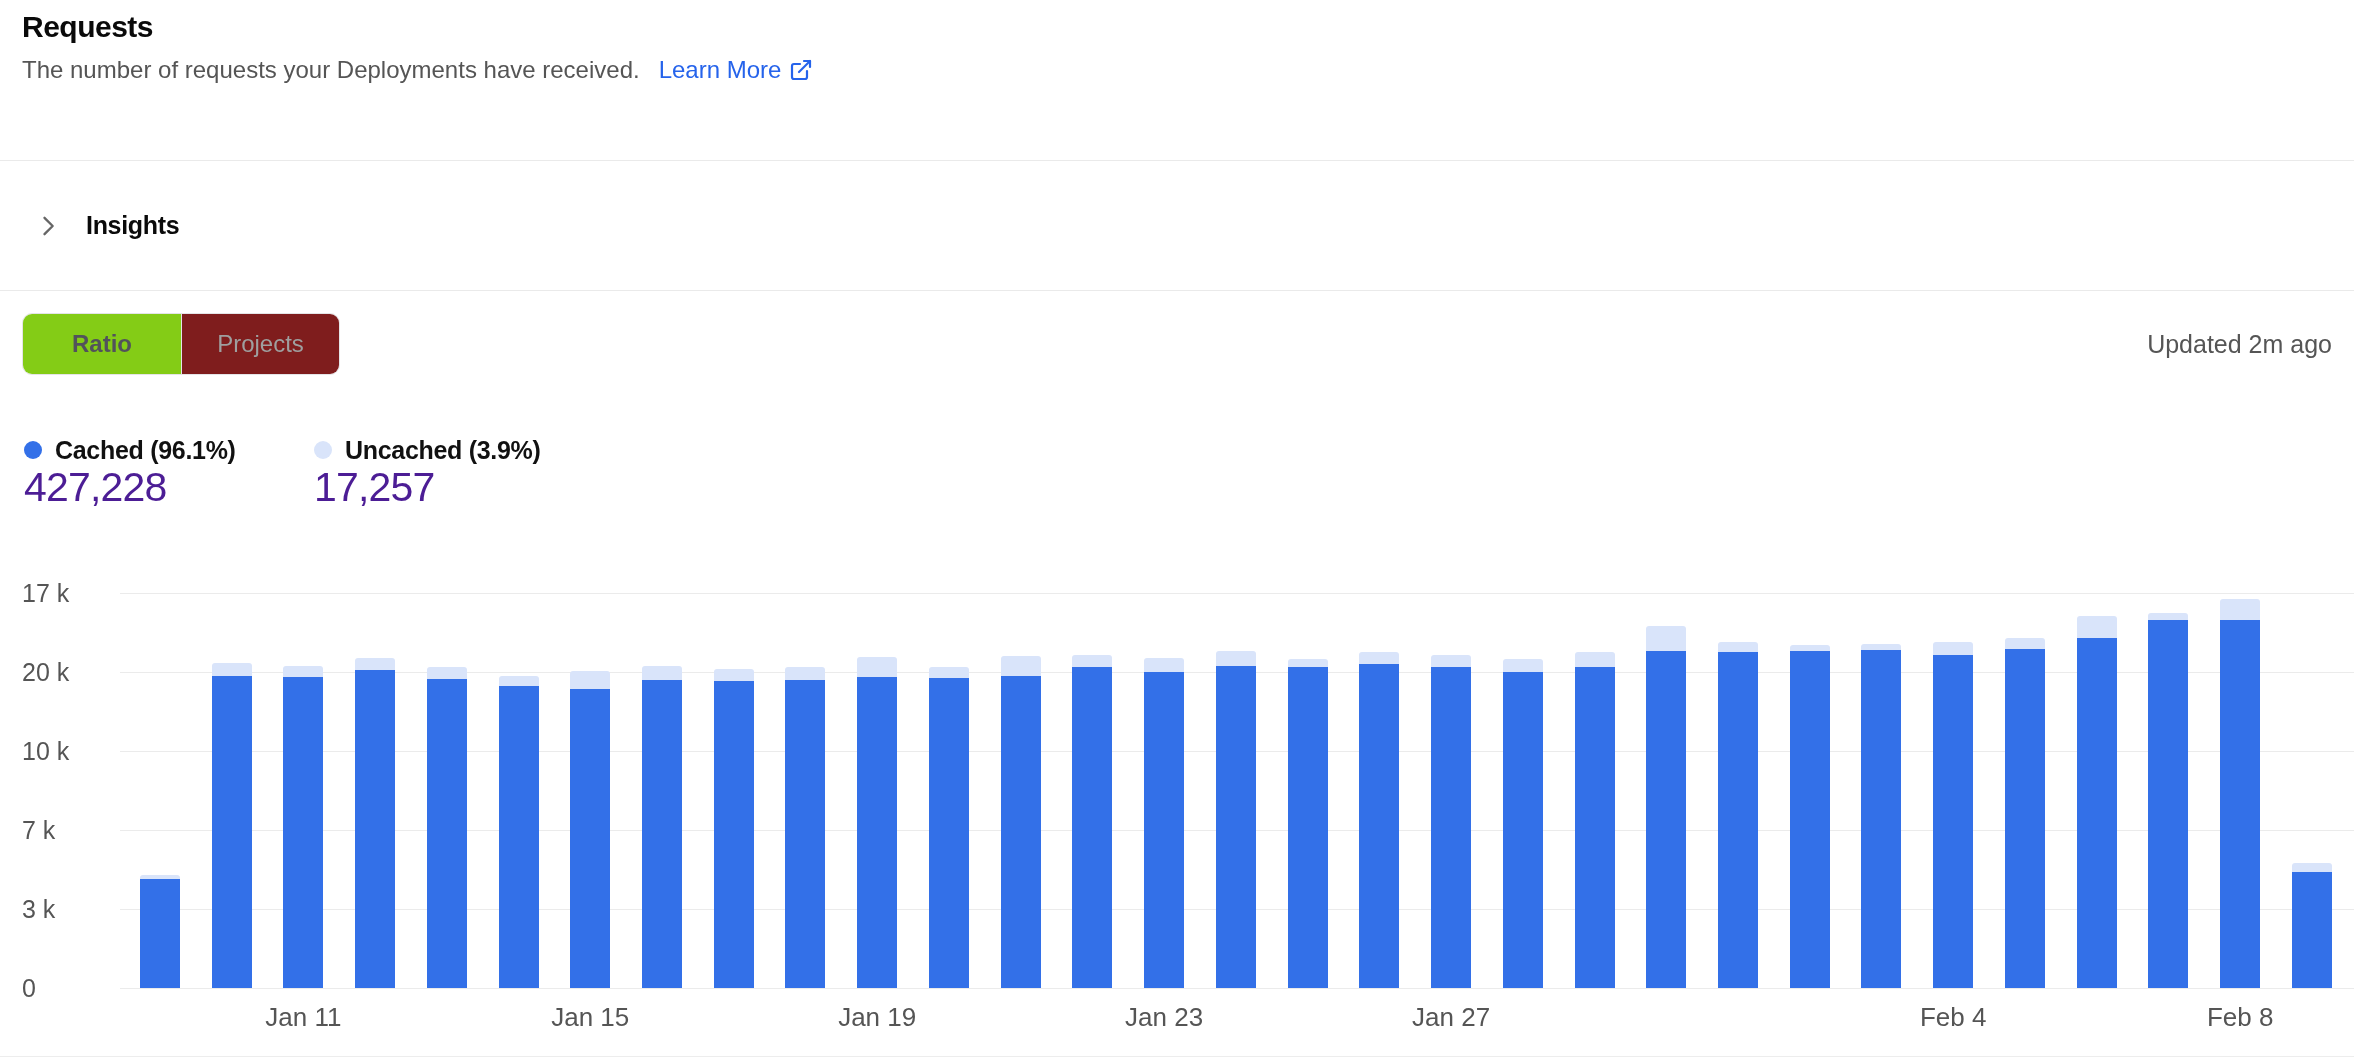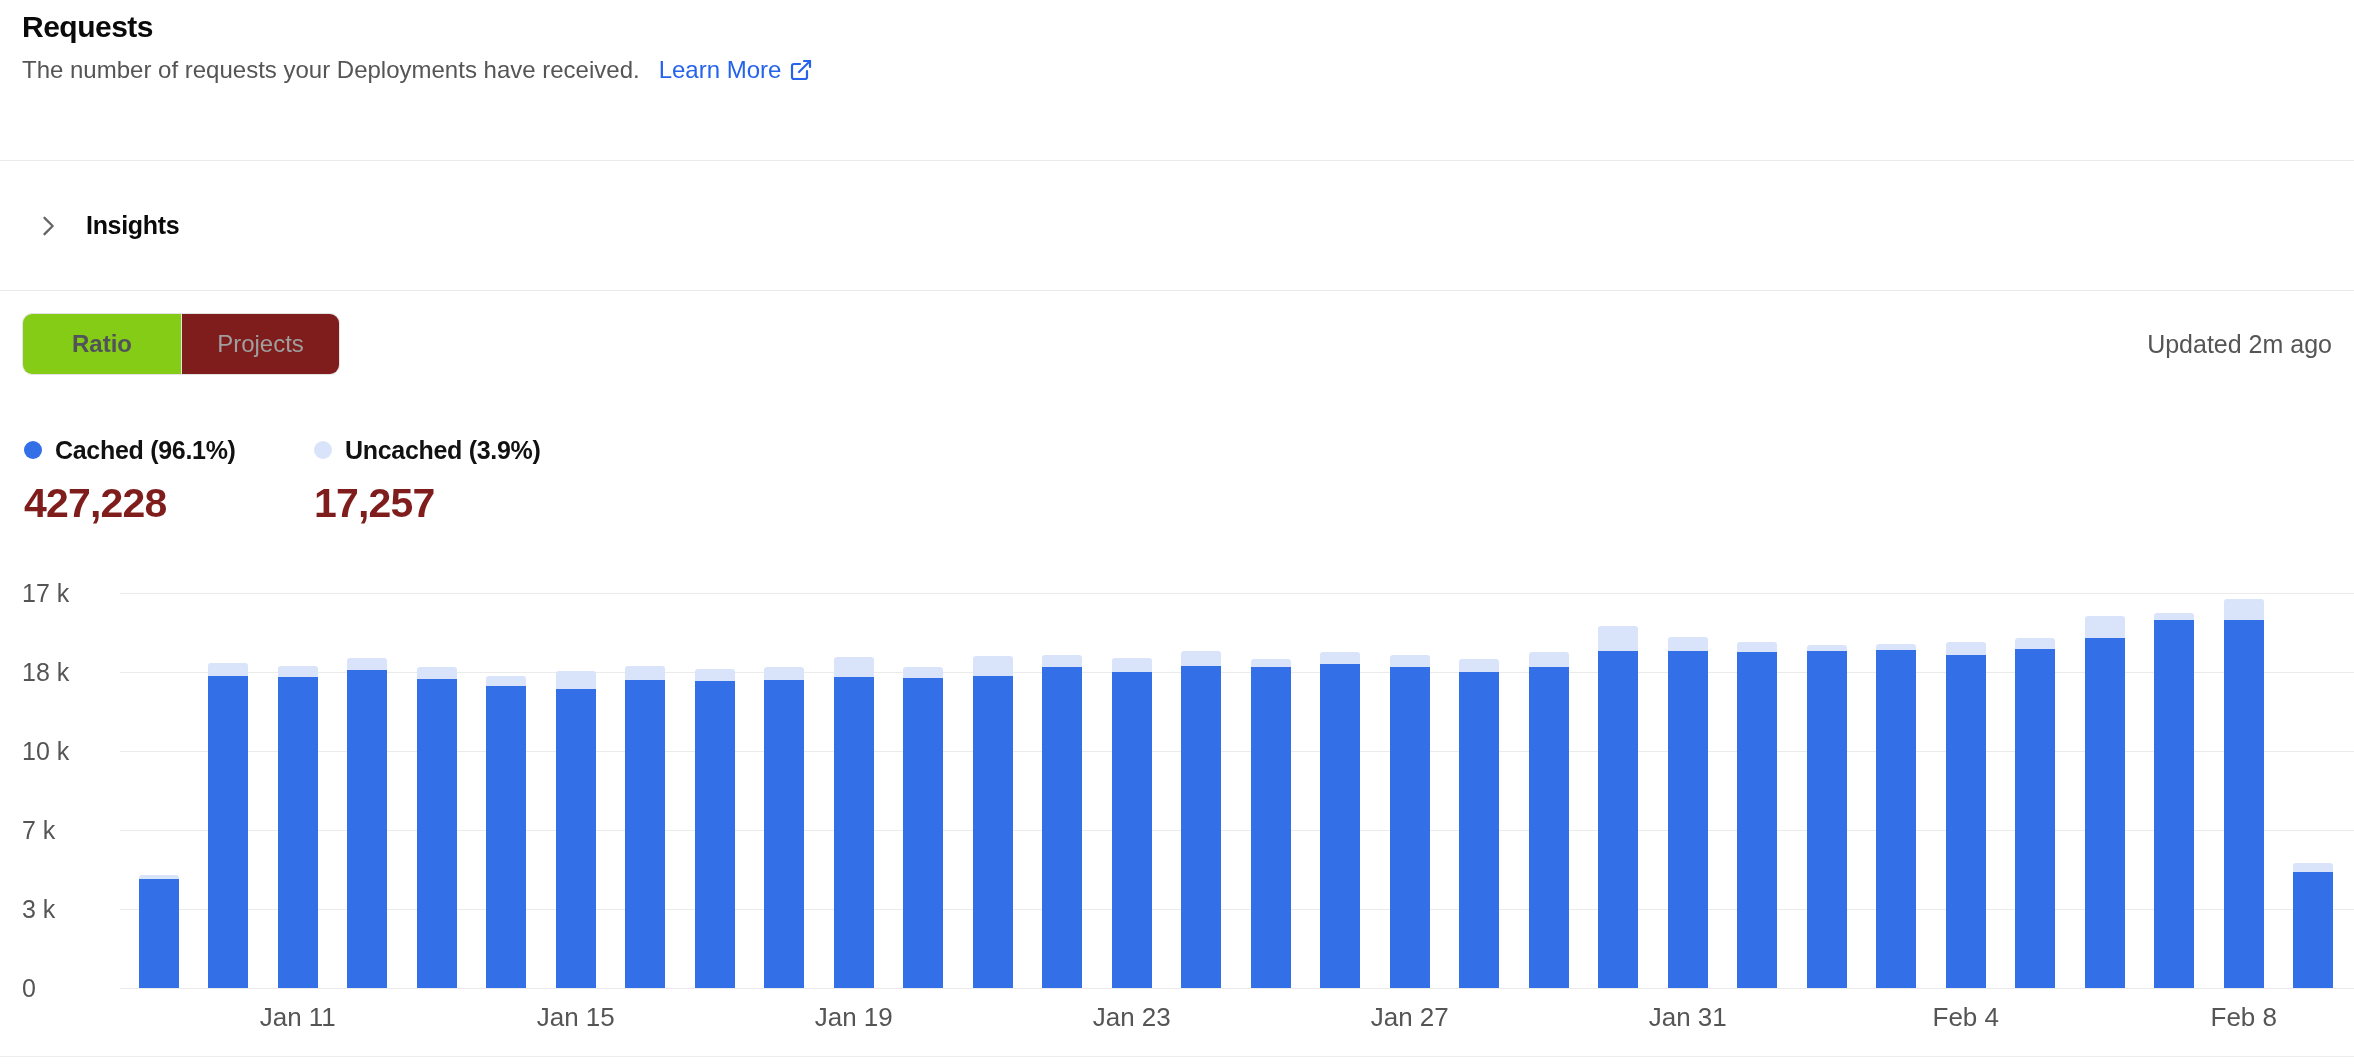--- a/index.html
+++ b/index.html
@@ -26,21 +26,21 @@
   .tab.active { width:159px; background:#84cc16; color:#52525b; font-weight:700; border-right:1px solid #e4e4e7; }
   .tab.inactive { width:157px; background:#7f1d1d; color:#9f9f9f; }
   .updated { position:absolute; right:22px; top:330px; font-size:25px; color:#555; }
   
   .legend-item { position:absolute; top:436px; }
   .legend-item.cached { left:24px; }
   .legend-item.uncached { left:314px; }
   .legend-head { display:flex; align-items:center; gap:13px; height:28px; cursor:pointer; }
   .dot { width:18px; height:18px; border-radius:50%; }
   .legend-label { font-size:25px; font-weight:700; letter-spacing:-0.3px; color:#111; }
-  .legend-total { margin-top:16px; font-size:41px; font-weight:700; letter-spacing:-0.8px; color:#7f1d1d; }
+  .legend-total { font-size:41px; font-weight:400; letter-spacing:-0.8px; color:#4c1d95; }
   
   .chart { position:absolute; left:0; right:0; top:560px; height:500px; }
   .gridline { position:absolute; left:120px; right:0; height:1px; background:#ebebeb; }
   .ytick { position:absolute; left:22px; font-size:25px; line-height:30px; color:#555; }
   .plot { position:absolute; left:124px; right:6px; top:0; height:428px; display:flex; align-items:center; }
   .slot { flex:1; position:relative; height:100%; display:flex; flex-direction:column; align-items:center; justify-content:flex-end; }
   .seg { width:40px; }
   .seg.unc { border-radius:3px 3px 0 0; }
   .xtick { position:absolute; top:calc(100% + 14px); left:50%; transform:translateX(-50%); font-size:26px; color:#555; white-space:nowrap; }
   .bottom-line { position:absolute; left:0; right:0; top:1056px; height:1px; background:#ededed; }
@@ -105,21 +105,21 @@
   <div>
       <div class="gridline" style="top: 428px;"></div>
       <div class="ytick" style="top: 413px;">0</div>
       <div class="gridline" style="top: 349px;"></div>
       <div class="ytick" style="top: 334px;">3 k</div>
       <div class="gridline" style="top: 270px;"></div>
       <div class="ytick" style="top: 255px;">7 k</div>
       <div class="gridline" style="top: 191px;"></div>
       <div class="ytick" style="top: 176px;">10 k</div>
       <div class="gridline" style="top: 112px;"></div>
-      <div class="ytick" style="top: 97px;">18 k</div>
+      <div class="ytick" style="top: 97px;">20 k</div>
       <div class="gridline" style="top: 33px;"></div>
       <div class="ytick" style="top: 18px;">17 k</div>
     </div>
   <div class="plot">
       <div class="slot">
         <div class="seg unc" style="height: 3.48529px; background: rgb(217, 228, 250);"></div>
         <div class="seg cac" style="height: 109.206px; background: rgb(51, 112, 232);"></div>
       </div>
       <div class="slot">
         <div class="seg unc" style="height: 12.7794px; background: rgb(217, 228, 250);"></div>
@@ -204,25 +204,20 @@
       </div>
       <div class="slot">
         <div class="seg unc" style="height: 15.1029px; background: rgb(217, 228, 250);"></div>
         <div class="seg cac" style="height: 320.647px; background: rgb(51, 112, 232);"></div>
       </div>
       <div class="slot">
         <div class="seg unc" style="height: 25.5588px; background: rgb(217, 228, 250);"></div>
         <div class="seg cac" style="height: 336.912px; background: rgb(51, 112, 232);"></div>
       </div>
       <div class="slot">
-        <div class="seg unc" style="height: 13.9412px; background: rgb(217, 228, 250);"></div>
-        <div class="seg cac" style="height: 336.912px; background: rgb(51, 112, 232);"></div>
-        <div class="xtick">Jan 31</div>
-      </div>
-      <div class="slot">
         <div class="seg unc" style="height: 9.99118px; background: rgb(217, 228, 250);"></div>
         <div class="seg cac" style="height: 335.75px; background: rgb(51, 112, 232);"></div>
       </div>
       <div class="slot">
         <div class="seg unc" style="height: 6.27353px; background: rgb(217, 228, 250);"></div>
         <div class="seg cac" style="height: 336.912px; background: rgb(51, 112, 232);"></div>
       </div>
       <div class="slot">
         <div class="seg unc" style="height: 5.80882px; background: rgb(217, 228, 250);"></div>
         <div class="seg cac" style="height: 338.074px; background: rgb(51, 112, 232);"></div>

